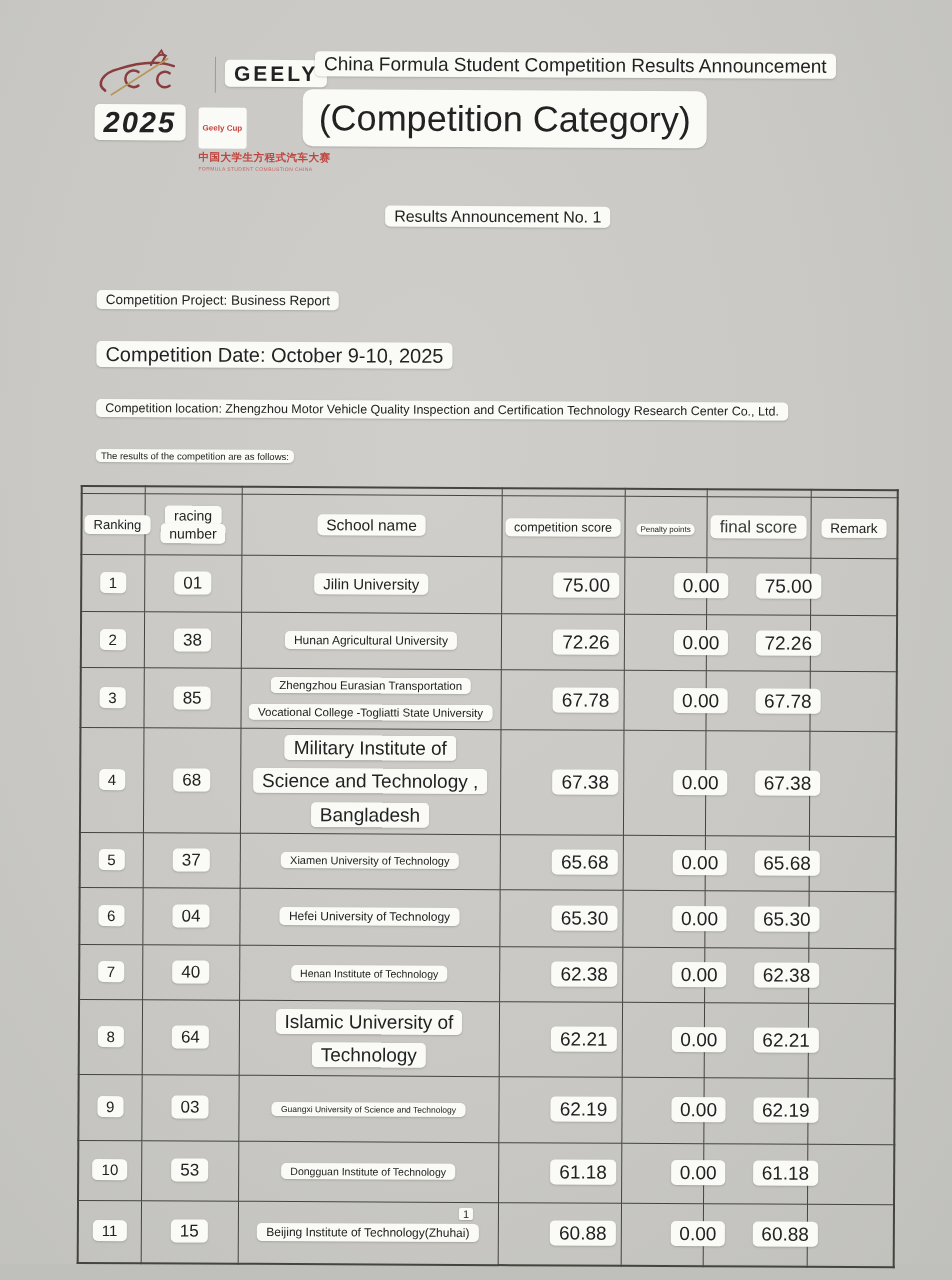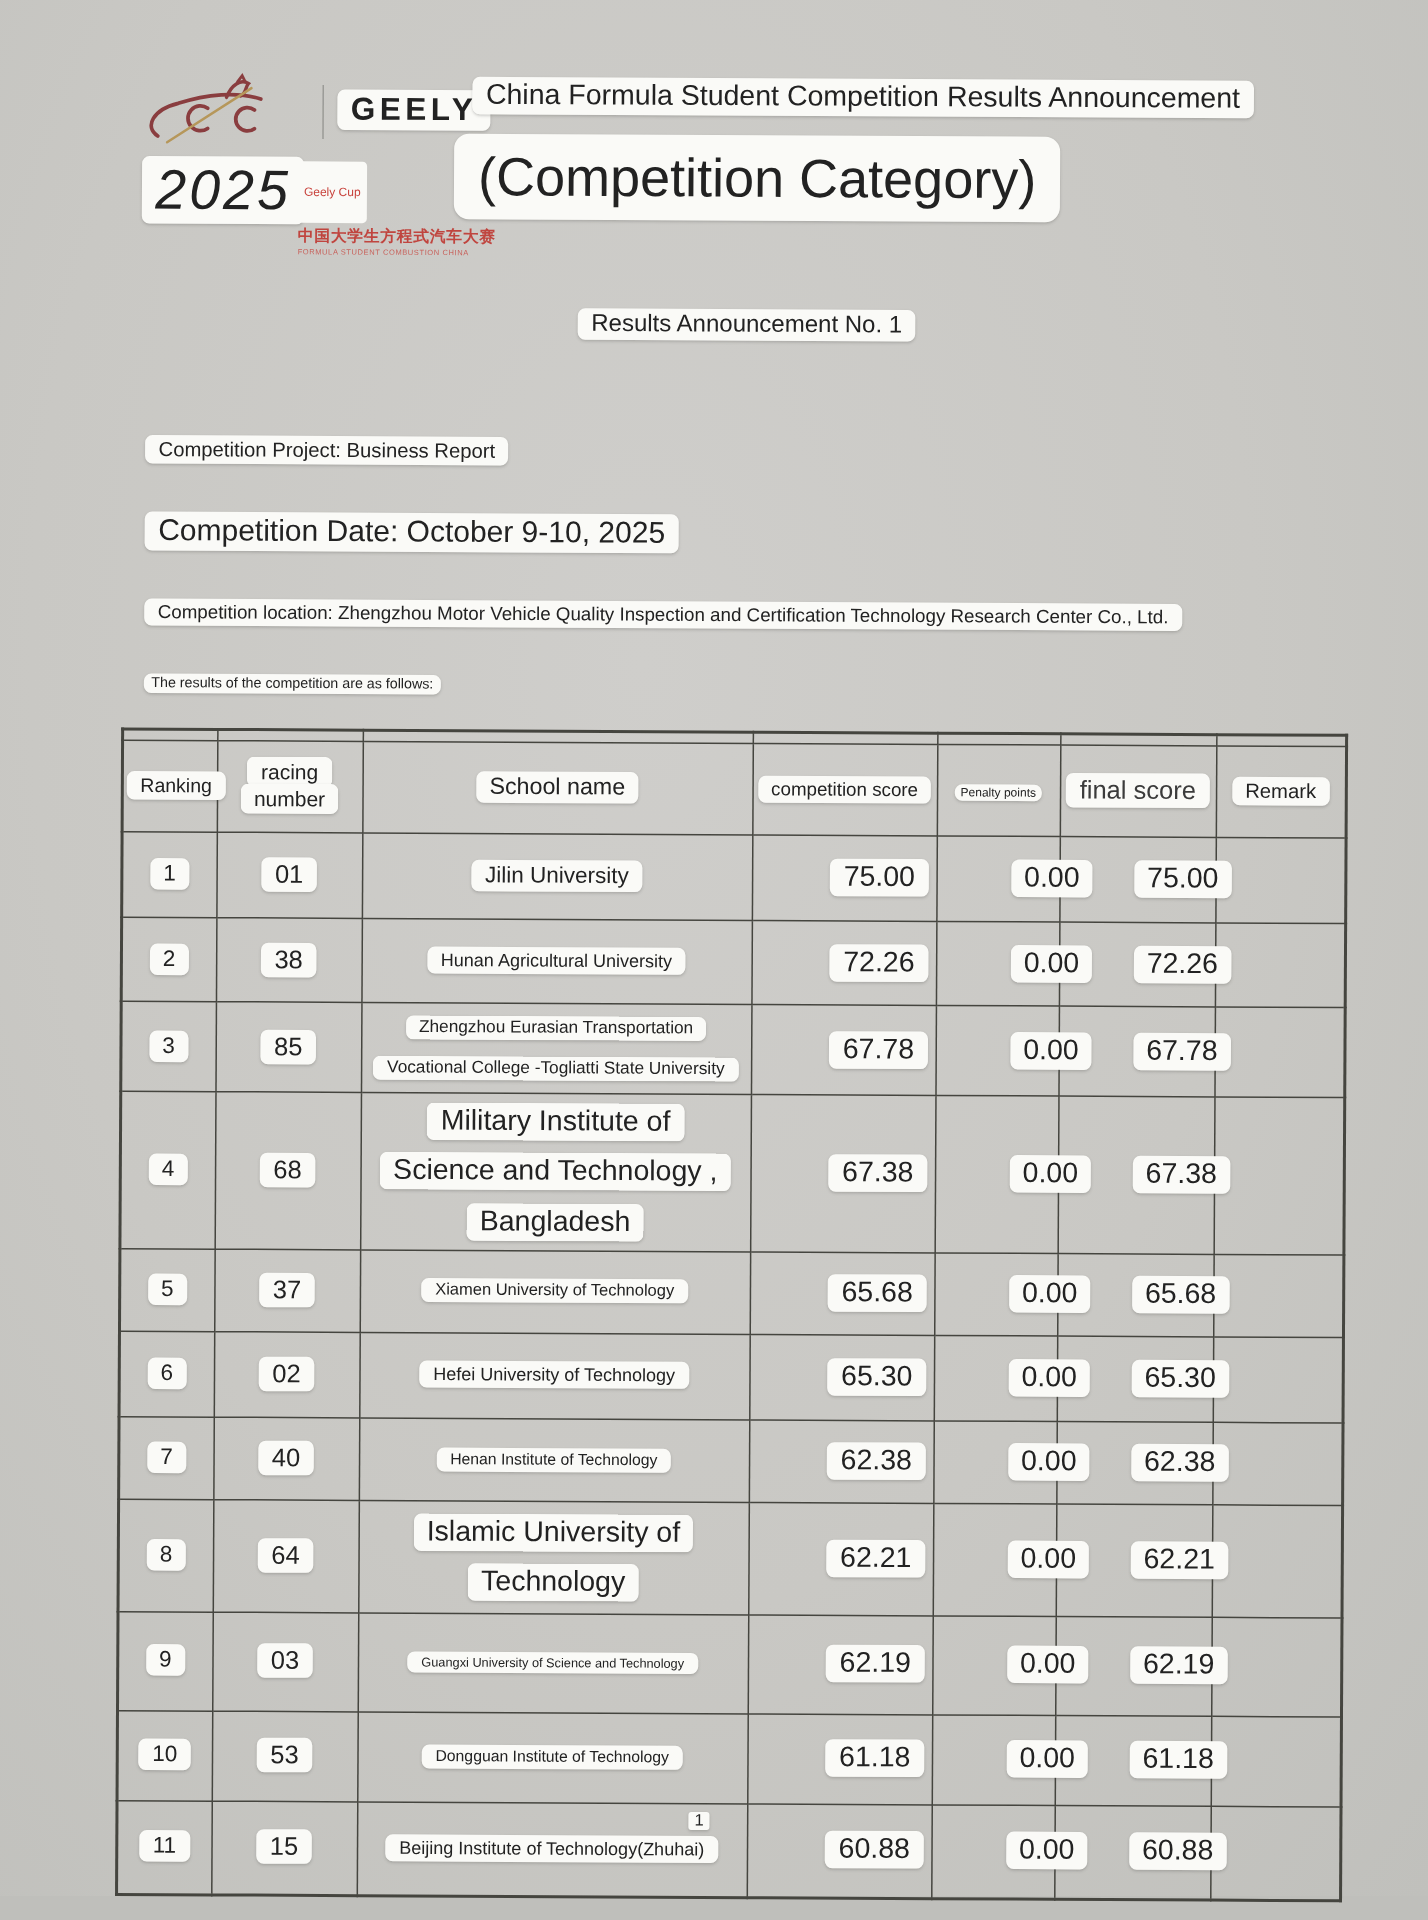--- a/index.html
+++ b/index.html
@@ -19,23 +19,23 @@
     display:inline; background:#fafaf7; border-radius:5px; padding:2px 9px;
     -webkit-box-decoration-break:clone; box-decoration-break:clone;
     box-shadow:0 1px 2px rgba(80,80,75,.28); color:#222;
   }
   .abs { position:absolute; white-space:nowrap; }
 
   
   .horse-icon { left:88px; top:50px; width:118px; height:54px; }
   .logo-divider { position:absolute; left:212px; top:58px; width:1px; height:36px; background:#9b9b97; }
   .geely { left:222px; top:63px; font-size:21px; font-weight:bold; letter-spacing:3px; color:#8f9092; }
-  .year  { left:92px;  top:108px; font-size:37px; font-weight:400; letter-spacing:2px; color:#c8423c; font-style:italic; }
+  .year  { left:92px;  top:108px; font-size:29px; font-weight:700; letter-spacing:2px; color:#c8423c; font-style:italic; }
   .logo-sub { position:absolute; left:196px; top:109px; width:170px; }
-  .cup   { display:inline-block; background:#fafaf7; border-radius:3px; padding:16px 4px; font-size:8px; color:#c8423c; font-weight:normal; }
+  .cup   { display:inline-block; background:#fafaf7; border-radius:3px; padding:16px 4px; font-size:8px; color:#c8423c; font-weight:bold; }
   .cn    { display:block; margin-top:2px; font-size:10.5px; font-weight:bold; color:#c0453f; letter-spacing:.5px; }
   .fsc   { display:block; margin-top:1px; font-size:5px; color:#c8625c; letter-spacing:.4px; }
 
   .title1 { left:312px; top:54px;  font-size:19px; color:#8f4648; }
   .title2 { left:300px; top:98px;  font-size:36px; color:#a64a4c; }
   .title2 .pill { padding:8px 16px; border-radius:10px; }
   .announce { left:383px; top:208px; font-size:16px; color:#2a2a2a; }
   .project  { left:95px;  top:294px; font-size:13.5px; color:#232323; }
   .date     { left:95px;  top:345px; font-size:20px;  color:#232323; }
   .location { left:95px;  top:403px; font-size:12.5px; color:#2d2d2d; }
@@ -194,21 +194,21 @@
         <td><span class="pill num">5</span></td>
         <td><span class="pill racing">37</span></td>
         <td><span class="pill school sc-11">Xiamen University of Technology</span></td>
         <td><span class="pill score">65.68</span></td>
         <td><span class="pill score">0.00</span></td>
         <td><span class="pill score">65.68</span></td>
         <td></td>
       </tr>
       <tr class="r5">
         <td><span class="pill num">6</span></td>
-        <td><span class="pill racing">02</span></td>
+        <td><span class="pill racing">04</span></td>
         <td><span class="pill school sc-12">Hefei University of Technology</span></td>
         <td><span class="pill score">65.30</span></td>
         <td><span class="pill score">0.00</span></td>
         <td><span class="pill score">65.30</span></td>
         <td></td>
       </tr>
       <tr class="r6">
         <td><span class="pill num">7</span></td>
         <td><span class="pill racing">40</span></td>
         <td><span class="pill school sc-105">Henan Institute of Technology</span></td>

